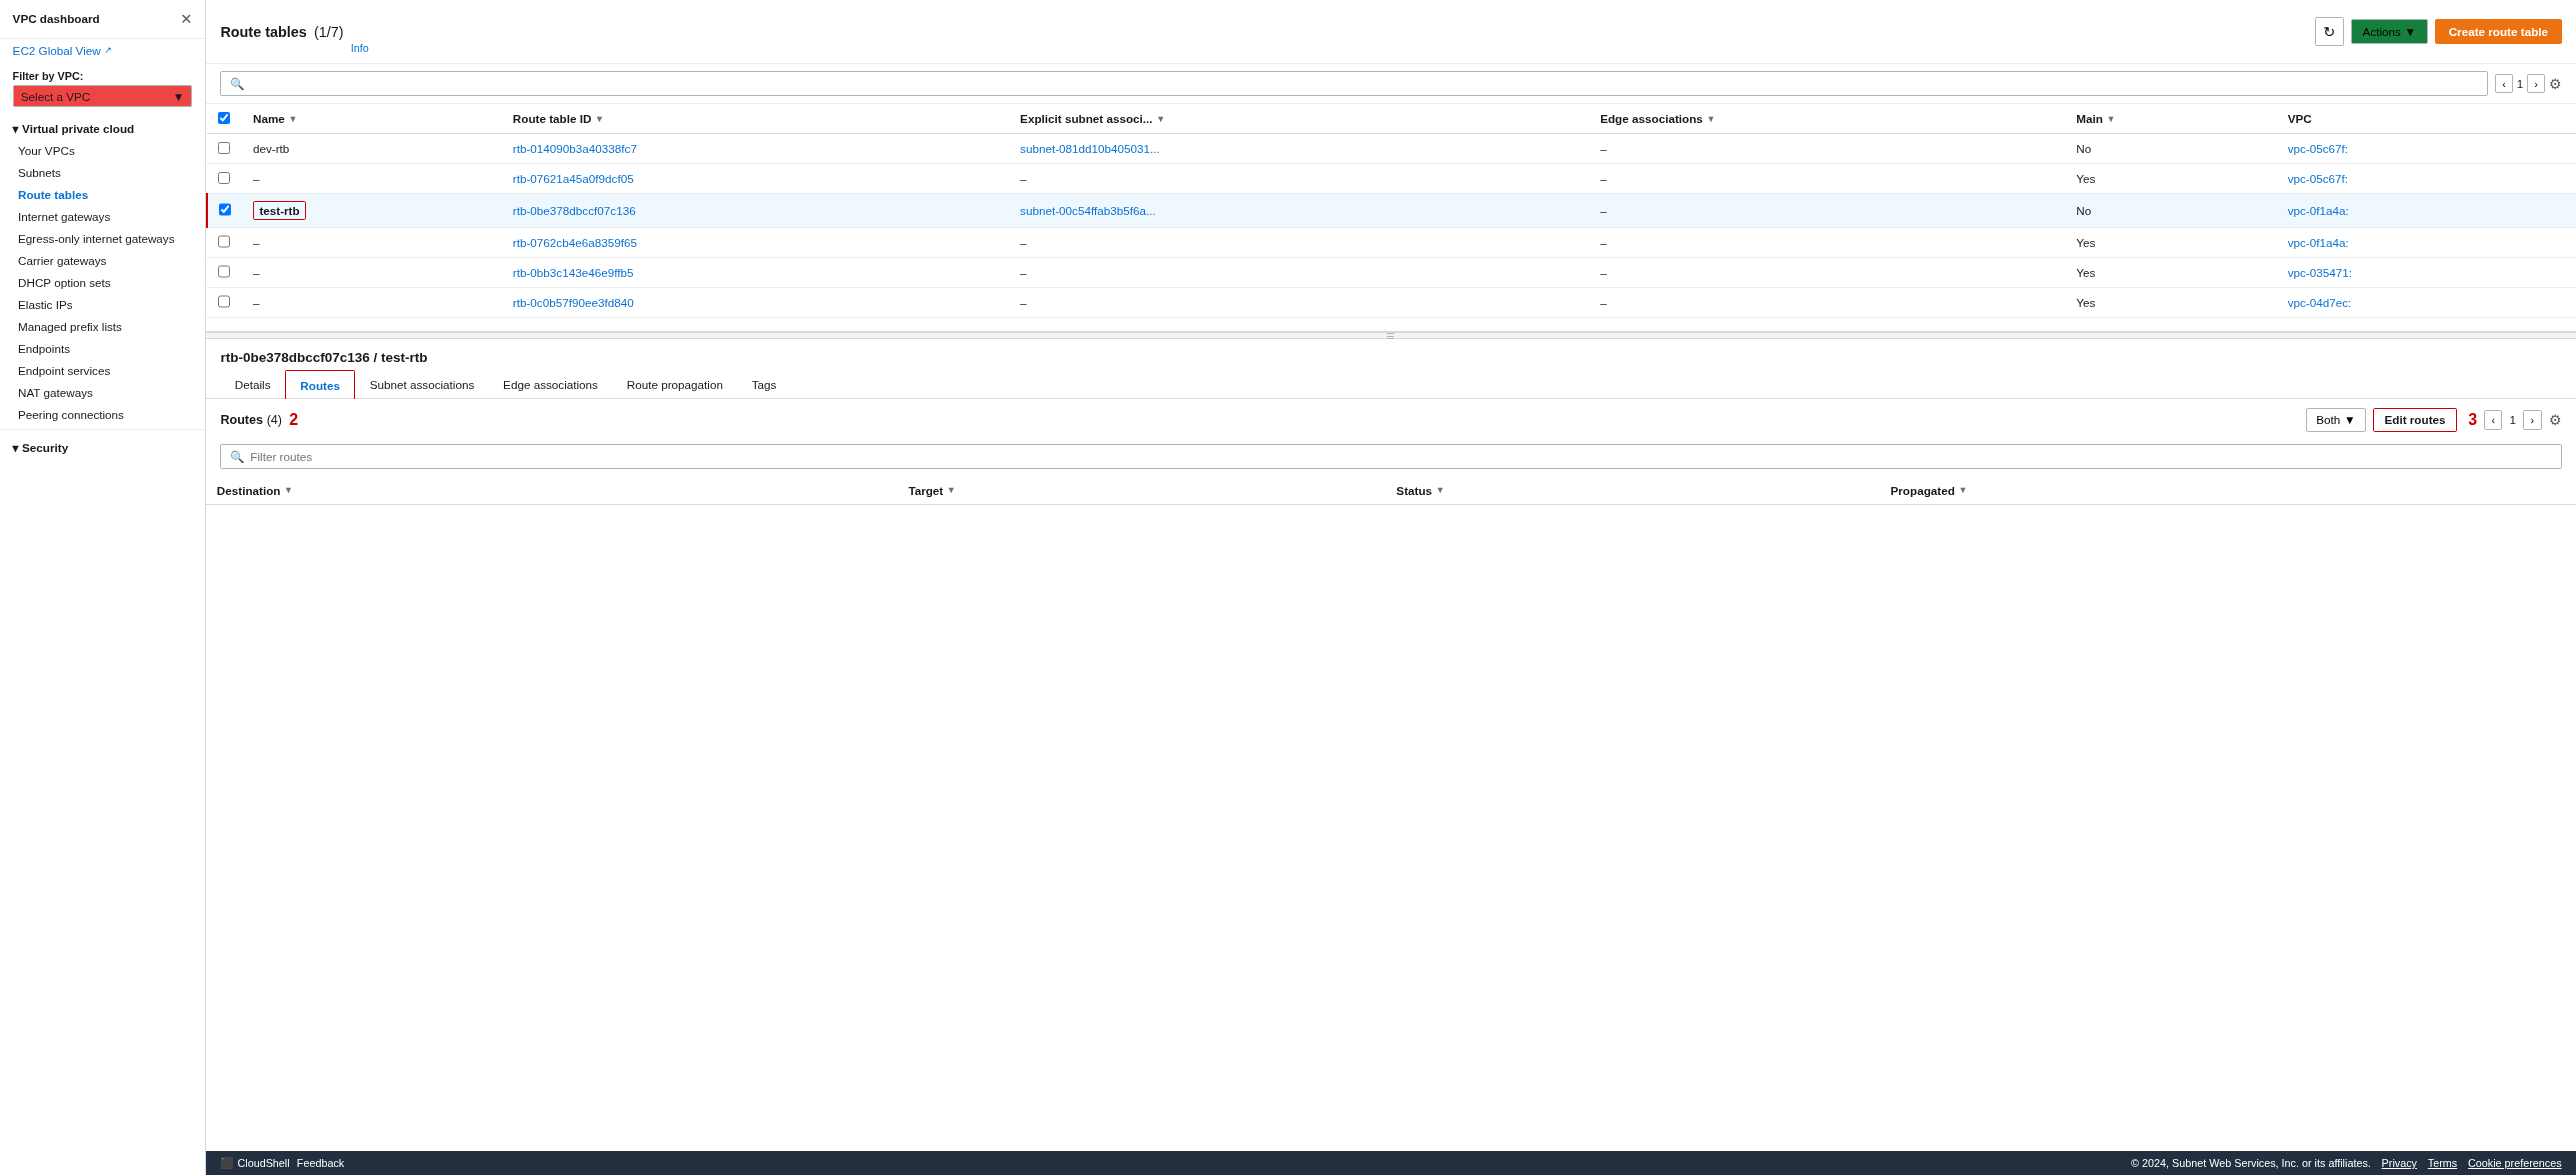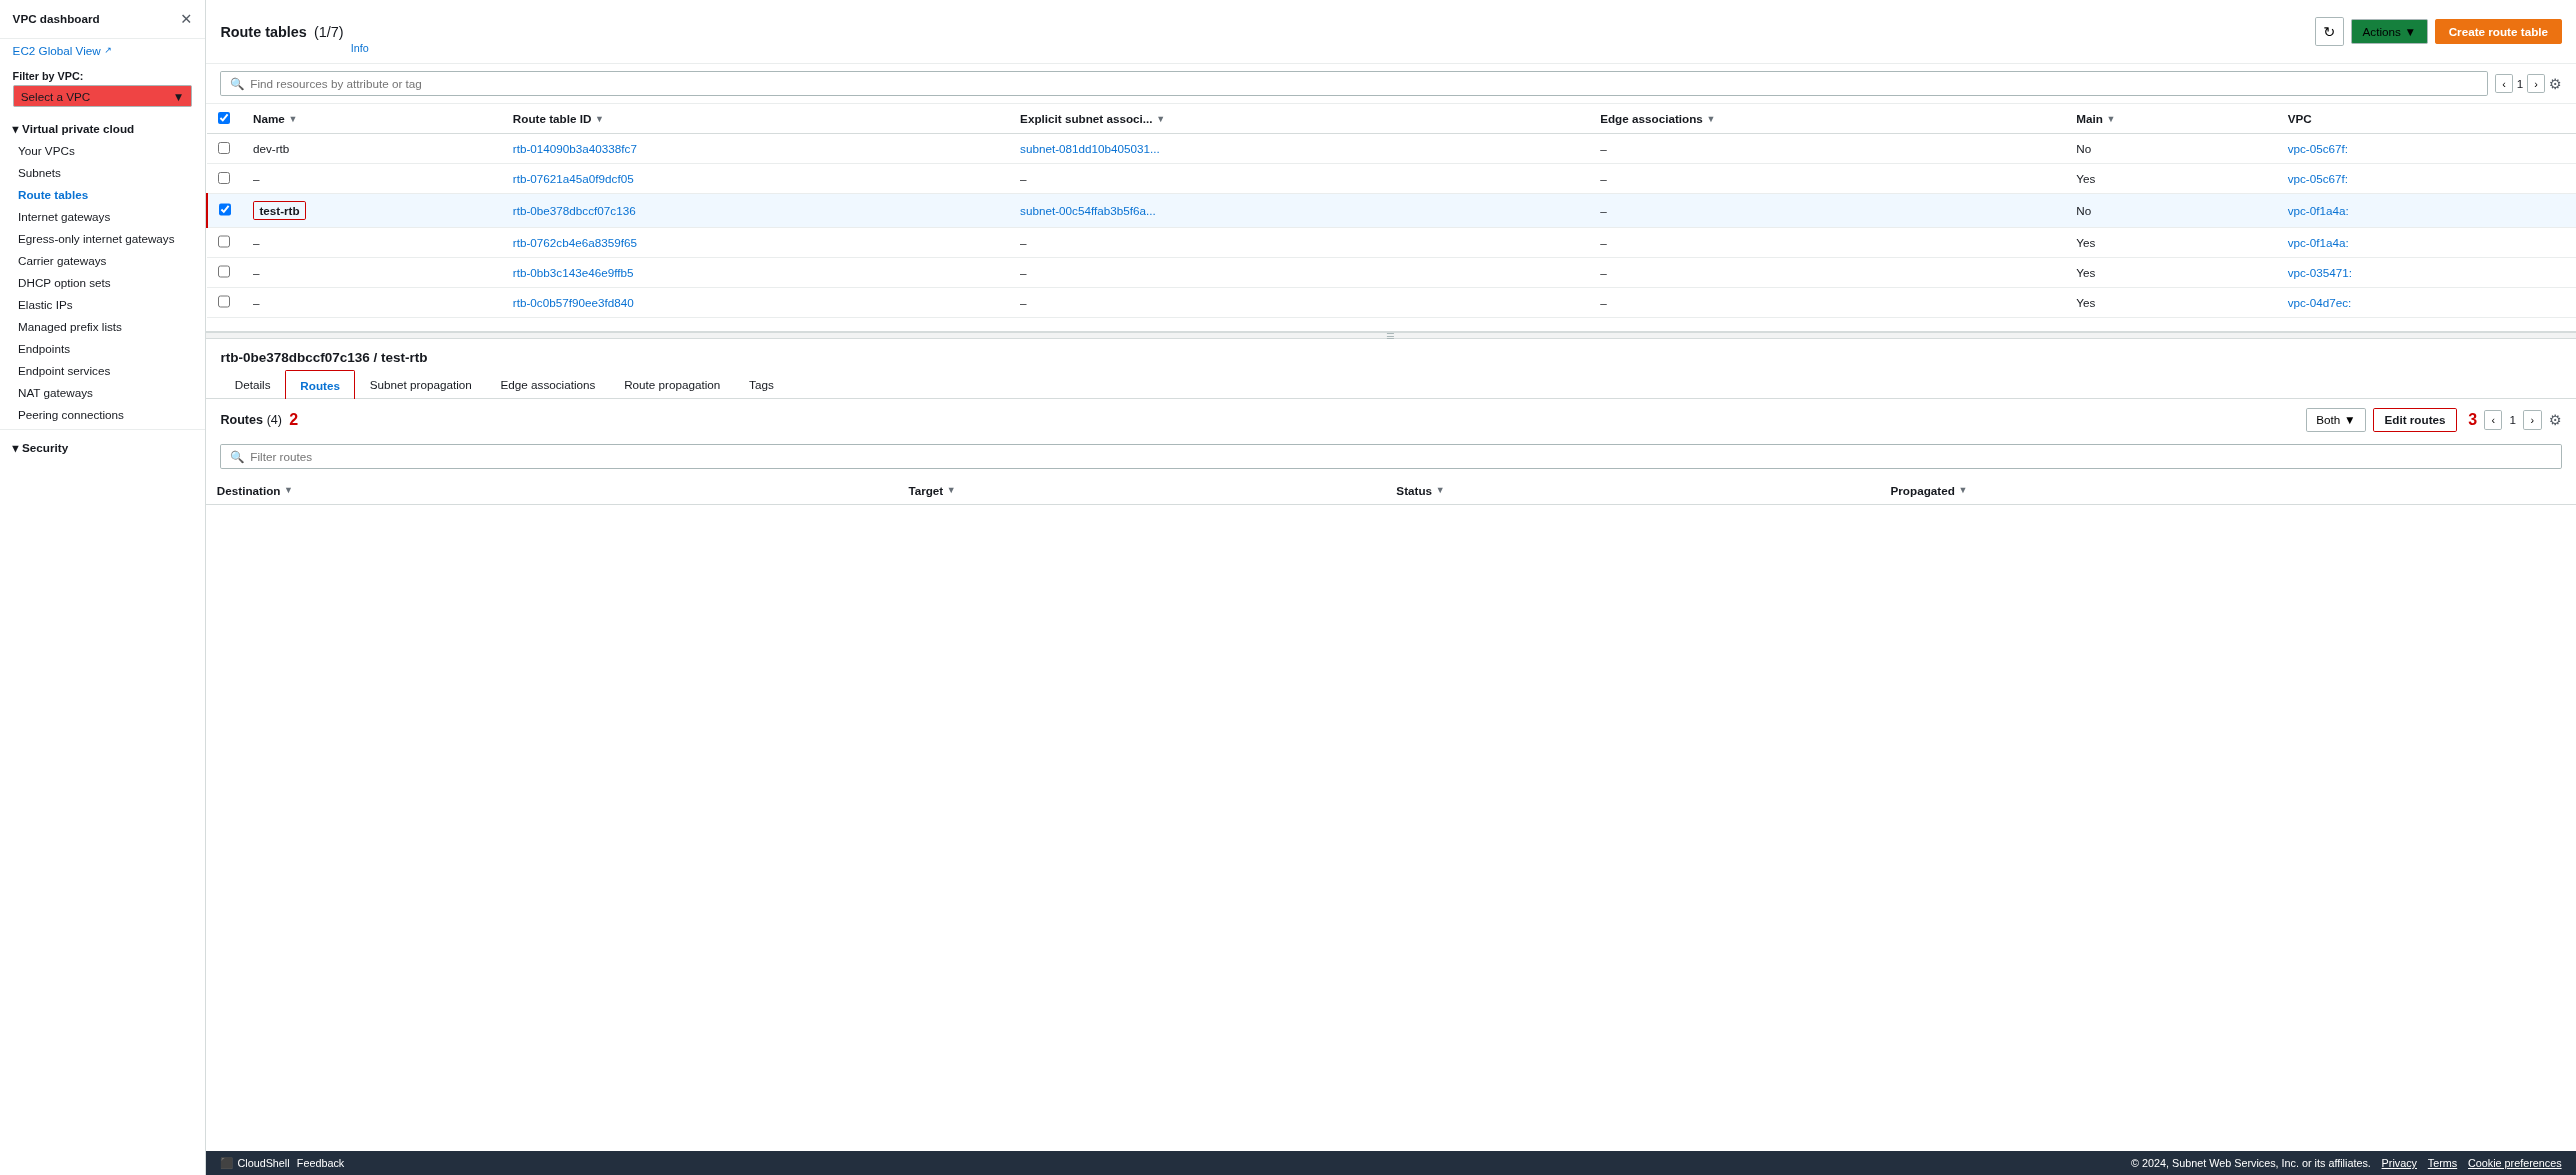--- a/index.html
+++ b/index.html
@@ -152,21 +152,20 @@
           <span>Actions</span>
           <span>▼</span>
         </button>
         <button class="create-btn">Create route table</button>
       </div>
     </div>
 
     <div class="search-bar">
       <div class="search-input-wrap">
         <span style="color:#687078;">🔍</span>
-        <input type="text" placeholder="Find resources by attribute or tag" style="">
       </div>
       <div style="display:flex;align-items:center;gap:3.6px;">
         <button class="page-btn">‹</button>
         <span class="page-num">1</span>
         <button class="page-btn">›</button>
         <span class="settings-icon">⚙</span>
       </div>
     </div>
 
     <div class="table-wrap">
@@ -270,21 +269,21 @@
   <div class="resize-handle">
     <span class="resize-dots">≡</span>
   </div>
 
   <div class="bottom-panel">
     <div class="bottom-panel-title">rtb-0be378dbccf07c136 / test-rtb</div>
 
     <div class="tabs-bar">
       <div class="tab">Details</div>
       <div class="tab active" style="border: 1.8px solid #c00; border-bottom: none; margin-bottom: -0.9px; border-radius: 1.8px 1.8px 0 0;">Routes</div>
-      <div class="tab">Subnet propagation</div>
+      <div class="tab">Subnet associations</div>
       <div class="tab">Edge associations</div>
       <div class="tab">Route propagation</div>
       <div class="tab">Tags</div>
     </div>
 
     <div class="routes-panel">
       <div class="routes-header">
         <div style="display:flex;align-items:center;gap:3.6px;">
           <span class="routes-title">Routes</span>
           <span style="font-size:12.6px;font-weight:400;">(4)</span>

